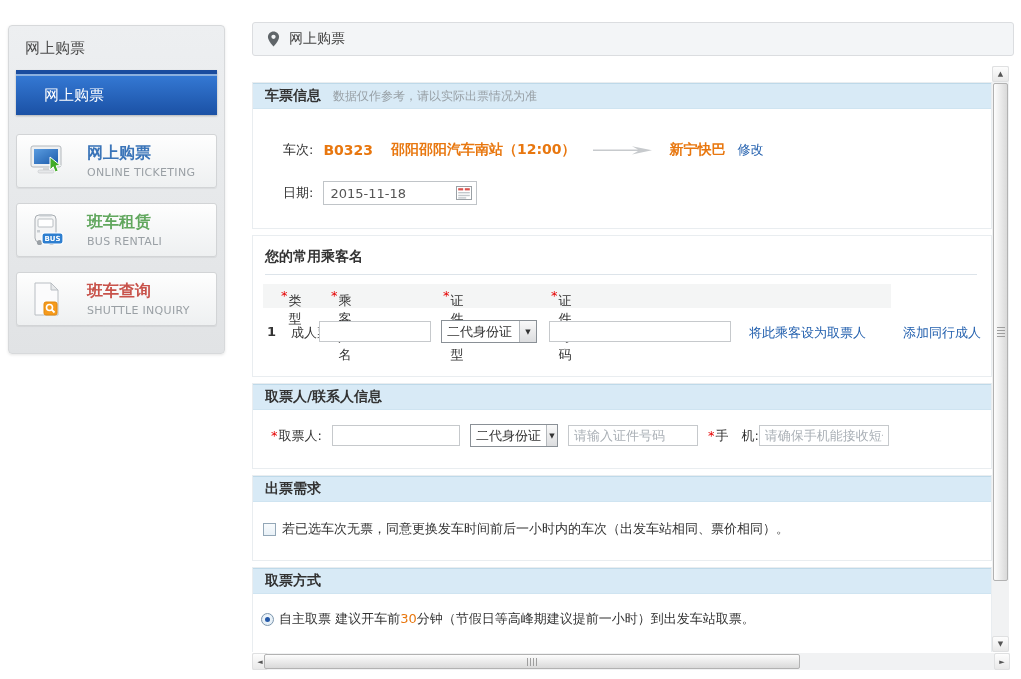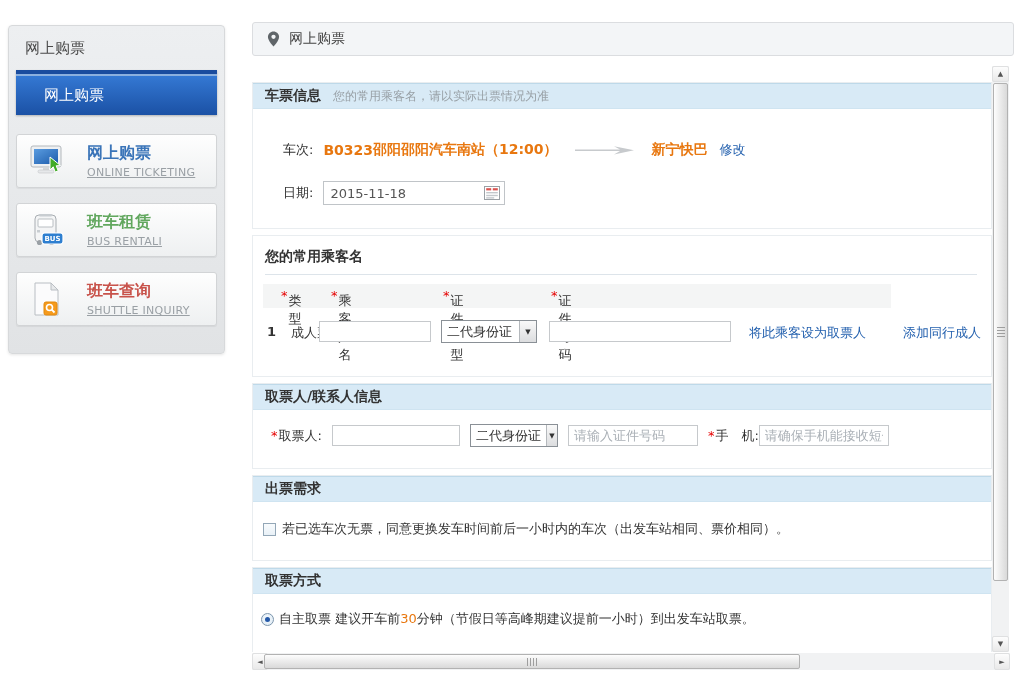--- a/index.html
+++ b/index.html
@@ -28,21 +28,21 @@
   .menu-item {
     margin:15px 7px 0; height:54px; display:flex; align-items:center;
     padding-left:12px; cursor:pointer;
     background:linear-gradient(#fefefe,#eef0f1);
     border:1px solid #d2d4d6; border-radius:3px;
     box-shadow:0 1px 1px rgba(0,0,0,.06);
   }
   .menu-item.first { margin-top:19px; }
   .menu-icon { width:36px; height:34px; margin-right:22px; flex:none; }
   .menu-text .t { font-size:16px; font-weight:bold; }
-  .menu-text .s { font-size:11px; color:#9aa0a5; margin-top:2px; letter-spacing:.3px;text-decoration:underline; }
+  .menu-text .s { font-size:11px; color:#9aa0a5; margin-top:2px; letter-spacing:.3px; }
   .c-blue  { color:#3a74b8; }
   .c-green { color:#61a75e; }
   .c-red   { color:#c8534b; }
   
   .breadcrumb {
     position:absolute; left:252px; top:22px; width:762px; height:34px;
     background:#f3f5f7; border:1px solid #dbdde0; border-radius:3px;
     display:flex; align-items:center; padding-left:14px; color:#444; font-size:14px;
   }
   .breadcrumb .pin { margin-right:9px; display:inline-flex; }
@@ -55,28 +55,28 @@
     display:flex; align-items:center; padding-left:12px;
   }
   .sec-title { font-weight:bold; font-size:14px; color:#333; }
   .sec-note  { font-size:12px; color:#98a0a6; margin-left:12px; }
   .sec-body  { position:relative; }
   
   .body-ticket { height:119px; }
   .train-row { position:absolute; left:30px; top:32px; display:flex; align-items:center; white-space:nowrap; }
   .train-row .lbl { margin-right:10px; }
   .orange { color:#e8770f; font-weight:bold; font-size:14px; }
-  .train-no { }
+  .train-no { margin-right:18px; }
   .route-arrow { margin:0 16px; display:inline-flex; }
   .link { color:#2360ae; cursor:pointer; text-decoration:none; font-size:13px; }
   .modify { margin-left:12px; }
   .date-row { position:absolute; left:30px; top:72px; display:flex; align-items:center; }
   .date-row .lbl { margin-right:10px; }
   .date-wrap { position:relative; }
-  .date-input { width:182px; height:24px; border:1px solid #c0c4c8; padding:0 26px 0 6px; font-size:13px; color:#555;
+  .date-input { width:154px; height:24px; border:1px solid #c0c4c8; padding:0 26px 0 6px; font-size:13px; color:#555;
                 font-family:"DejaVu Sans","Liberation Sans",sans-serif; }
   .cal-btn { position:absolute; right:5px; top:5px; cursor:pointer; display:inline-flex; }
   
   .body-passenger { height:140px; }
   .freq-title { position:absolute; left:12px; top:12px; font-weight:bold; font-size:14px; }
   .freq-hr { position:absolute; left:12px; right:14px; top:38px; border-top:1px solid #dde4ea; }
   .cols { position:absolute; left:10px; top:48px; width:628px; height:24px; background:#f4f5f5; }
   .cols span { position:absolute; top:4px; font-size:13px; color:#333; }
   .col1 { left:18px; }  .col2 { left:68px; }  .col3 { left:180px; }  .col4 { left:288px; }
   .star { color:#e60000; margin-right:1px; }
@@ -214,21 +214,21 @@
     </svg>
   </span>
   <span>网上购票</span>
 </div>
 
 <div class="viewport">
 
   <div class="section first">
     <div class="sec-head">
       <span class="sec-title">车票信息</span>
-      <span class="sec-note">您的常用乘客名，请以实际出票情况为准</span>
+      <span class="sec-note">数据仅作参考，请以实际出票情况为准</span>
     </div>
     <div class="sec-body body-ticket">
       <div class="train-row">
         <span class="lbl">车次:</span>
         <span class="orange train-no">B0323</span>
         <span class="orange">邵阳邵阳汽车南站（12:00）</span>
         <span class="route-arrow">
           <svg width="62" height="12" viewBox="0 0 62 12">
             <path d="M1 5.4 L46 5.4 L40 2.2 L60 6.2 L40 10.4 L46 7 L1 7 Z" fill="#c7cacd"></path>
           </svg>

